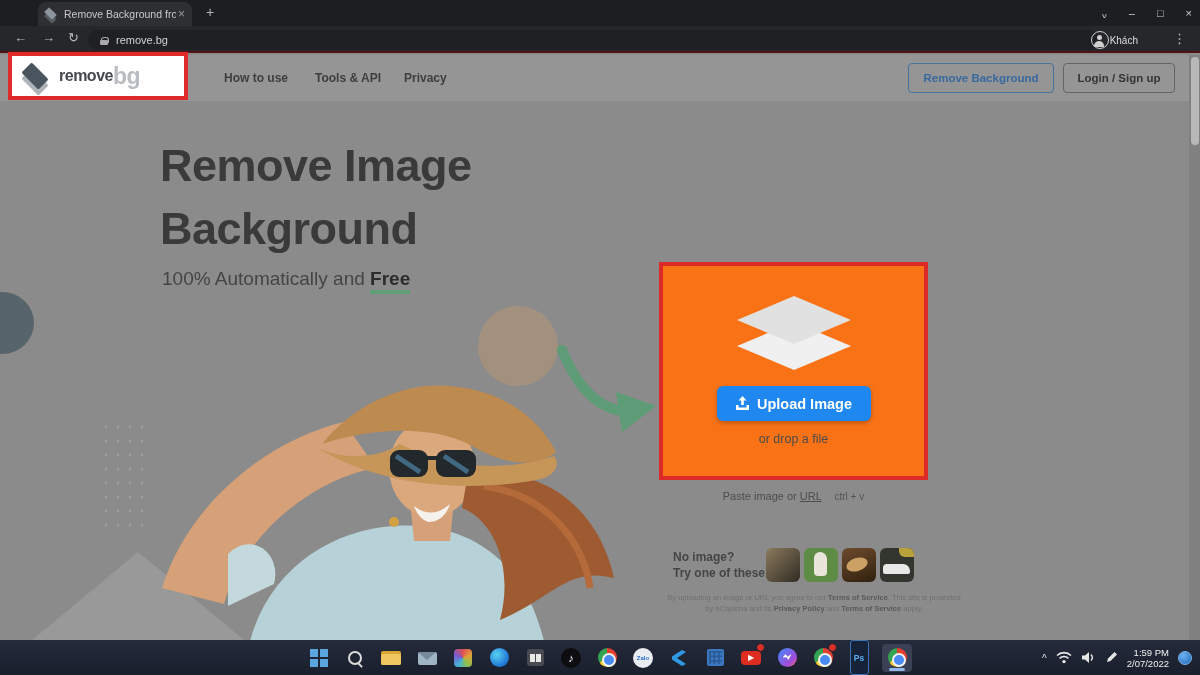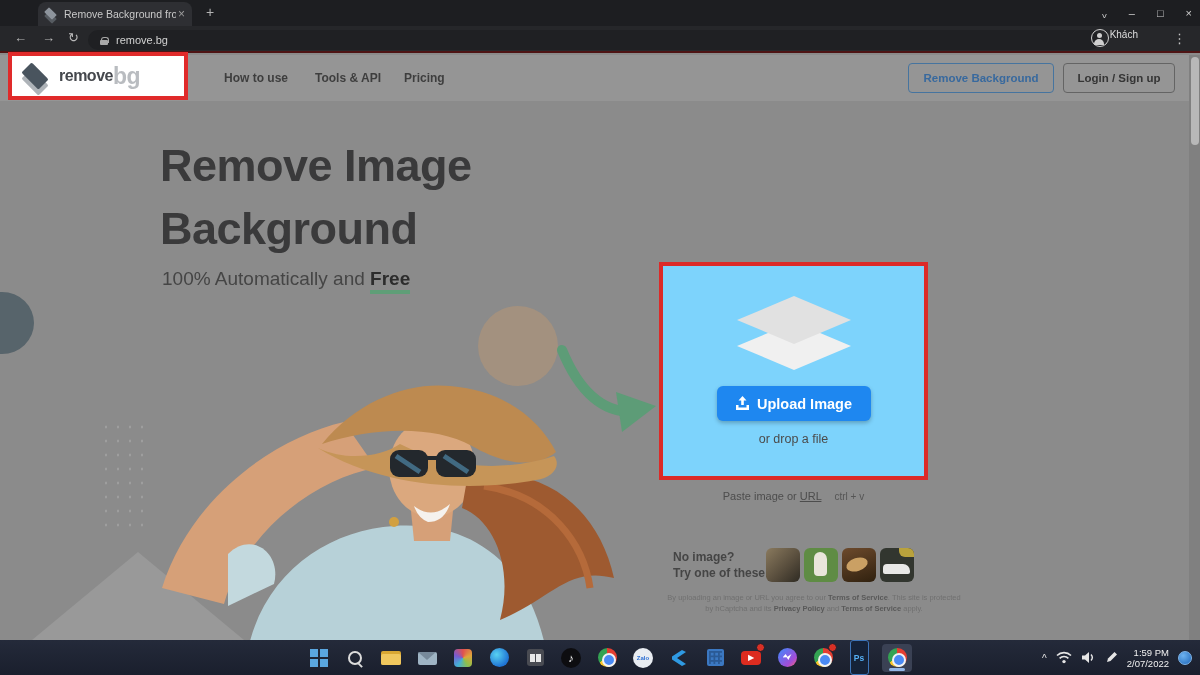--- a/index.html
+++ b/index.html
@@ -25,21 +25,21 @@
   .toolbar { position:absolute; left:0; top:26px; width:1200px; height:27px; background:#26272a;
     border-bottom:2px solid #4e1414; }
   .navbtn { position:absolute; top:4px; font-size:13px; color:#b9b9b9; }
   .addressbar { position:absolute; left:88px; top:4px; width:1012px; height:20px; background:#1f2023;
     border-radius:11px; display:flex; align-items:center; padding-left:12px; }
   .lock { position:relative; width:8px; height:7px; margin-right:8px; }
   .lock:before { content:""; position:absolute; left:1px; top:0; width:6px; height:5px;
     border:1.4px solid #a8a8a8; border-bottom:none; border-radius:3px 3px 0 0; }
   .lock:after { content:""; position:absolute; left:0; top:3px; width:8px; height:5px; background:#a8a8a8; border-radius:1px; }
   .url-text { font-size:11px; color:#d2d2d2; }
-  .profile-chip { position:absolute; right:62px; top:3px; height:22px; display:flex; align-items:flex-start; gap:1px; }
+  .profile-chip { position:absolute; right:62px; top:3px; height:22px; display:flex; align-items:center; gap:1px; }
   .avatar { position:relative; width:18px; height:18px; border-radius:50%; border:1.6px solid #cfcfcf; }
   .avatar:before { content:""; position:absolute; left:5px; top:2.5px; width:5px; height:5px; border-radius:50%; background:#cfcfcf; }
   .avatar:after { content:""; position:absolute; left:2.5px; top:8.5px; width:10px; height:6px; border-radius:5px 5px 0 0; background:#cfcfcf; }
   .profile-name { font-size:10px; color:#dedede; }
   .menu-dots { position:absolute; right:14px; top:5px; font-size:13px; color:#c6c6c6; }
 
   
   .site-header { position:absolute; left:0; top:55px; width:1200px; height:46px; background:#959595; }
   .logo-box { position:absolute; left:8px; top:-3px; width:180px; height:48px; background:#ffffff;
     border:4px solid #e02a2a; display:flex; align-items:center; padding-left:9px; }
@@ -69,21 +69,21 @@
   .teal-shape { position:absolute; left:-30px; top:292px; width:64px; height:62px; background:#57646b; border-radius:50%; }
   .beige-circle { position:absolute; left:478px; top:306px; width:80px; height:80px; background:#a3917f; border-radius:50%; }
   .dots { position:absolute; left:100px; top:420px; width:48px; height:116px;
     background-image:radial-gradient(#9e9e9e 1.3px, transparent 1.4px); background-size:12px 14px; }
   .triangle { position:absolute; left:32px; top:552px; width:0; height:0;
     border-left:106px solid transparent; border-right:106px solid transparent; border-bottom:88px solid #999999; }
   .arrow-svg { position:absolute; left:552px; top:342px; }
   .photo-svg { position:absolute; left:132px; top:316px; }
 
   
-  .upload-card { position:absolute; left:659px; top:262px; width:269px; height:218px; background:#7dd3fc;
+  .upload-card { position:absolute; left:659px; top:262px; width:269px; height:218px; background:#f97316;
     border:4px solid #dc2a28; display:flex; flex-direction:column; align-items:center; }
   .layers-svg { margin-top:28px; }
   .upload-btn { margin-top:14px; width:154px; height:35px; background:#1e87f0; border:none; border-radius:6px;
     color:#fff; font-weight:700; font-size:14.5px; display:flex; align-items:center; justify-content:center; gap:7px;
     box-shadow:0 2px 4px rgba(0,0,0,.25); font-family:"Liberation Sans", sans-serif; }
   .drop-label { margin-top:11px; font-size:12.5px; color:#4b4b4b; }
 
   .paste-row { position:absolute; left:659px; top:490px; width:269px; text-align:center; font-size:11px; color:#4d4d4d; }
   .paste-row .url { text-decoration:underline; }
   .paste-row .kbd { font-size:10px; color:#555; margin-left:10px;text-align:center; }
@@ -202,21 +202,21 @@
     <div class="logo-box">
       <span class="logo-icon">
           <span class="logo-d2"></span>
           <span class="logo-d1"></span>
         </span>
       <span class="logo-remove">remove</span>
         <span class="logo-bg">bg</span>
     </div>
     <span class="nav-item" style="left:224px;">How to use</span>
     <span class="nav-item" style="left:315px;text-align:right;">Tools &amp; API</span>
-    <span class="nav-item" style="left:404px;">Pricing</span>
+    <span class="nav-item" style="left:404px;">Privacy</span>
     <div class="btn-outline btn-login">Login / Sign up</div>
     <div class="btn-outline btn-removebg">Remove Background</div>
   </div>
 
   <div class="scrollbar">
     <div class="scroll-thumb"></div>
   </div>
 
   <div class="hero-title">
     <div>Remove Image</div>

